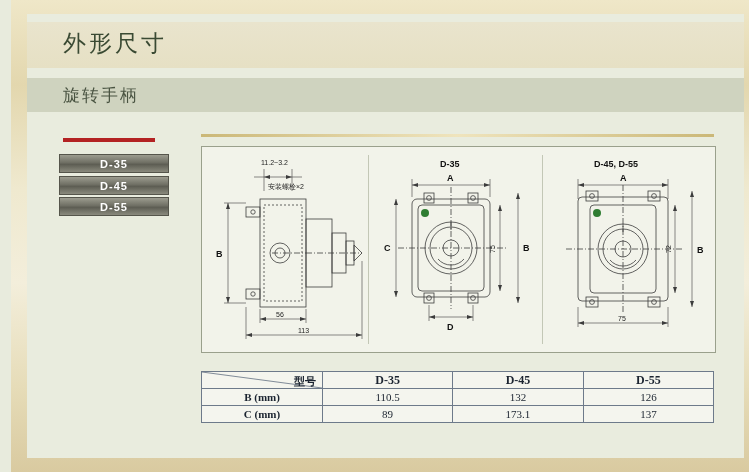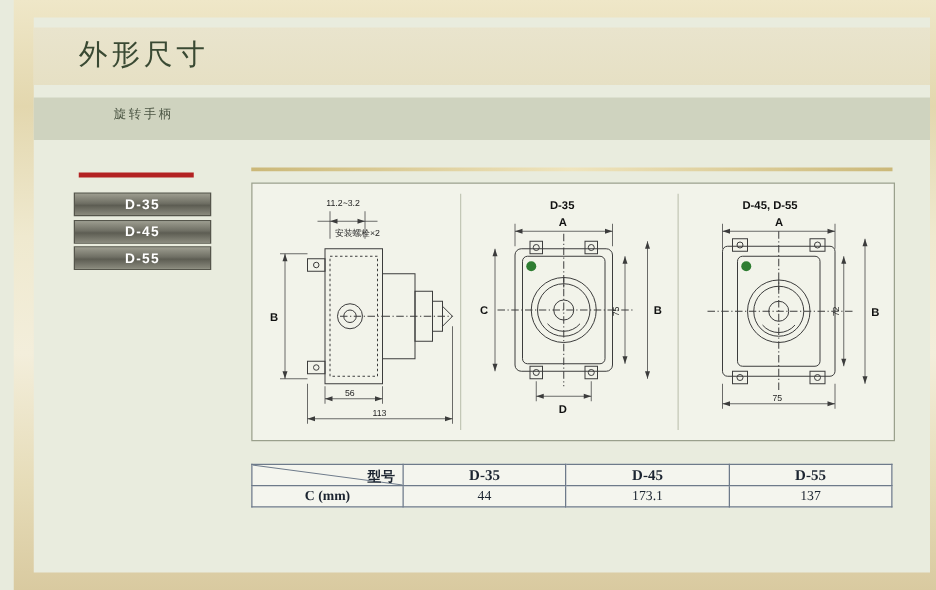--- a/index.html
+++ b/index.html
@@ -28,23 +28,22 @@
     position:absolute;left:52px;top:28px;
     font-size:23px;color:#3a4a33;letter-spacing:3px;
     font-family:"DejaVu Sans", sans-serif;
   }
   .sub-band{
     position:absolute;left:16px;top:78px;width:717px;height:34px;
     background:#cfd3bf;
   }
   .sub-text{
     position:absolute;left:52px;top:84px;
-    font-size:10px;color:#4a5442;letter-spacing:2px;
+    font-size:17px;color:#4a5442;letter-spacing:2px;
     font-family:Liberation Mono, monospace;
-    margin-left:28px;
   }
   
   .redbar{
     position:absolute;left:52px;top:138px;width:92px;height:4px;
     background:#b32222;
   }
   .model-btn{
     position:absolute;left:48px;width:110px;height:19px;
     background:linear-gradient(180deg,#9c9c8f 0%, #6f6f64 45%, #5d5d53 55%, #8a8a7d 100%);
     border:1px solid #55554b;
@@ -298,20 +297,26 @@
         <svg class="diag" viewBox="0 0 120 22" preserveAspectRatio="none">
           <line x1="0" y1="0" x2="120" y2="22" stroke="#6d7a8a" stroke-width="1"></line>
         </svg>
         <span class="modelword">型号</span>
       </th>
       <th>D-35</th>
       <th>D-45</th>
       <th>D-55</th>
     </tr>
     <tr>
+      <td class="rowhdr">B (mm)</td>
+      <td>110.5</td>
+      <td>132</td>
+      <td>126</td>
+    </tr>
+    <tr>
       <td class="rowhdr">C (mm)</td>
-      <td>44</td>
+      <td>89</td>
       <td>173.1</td>
       <td>137</td>
     </tr>
   </tbody>
     </table>
 </div>
 
 </body></html>

